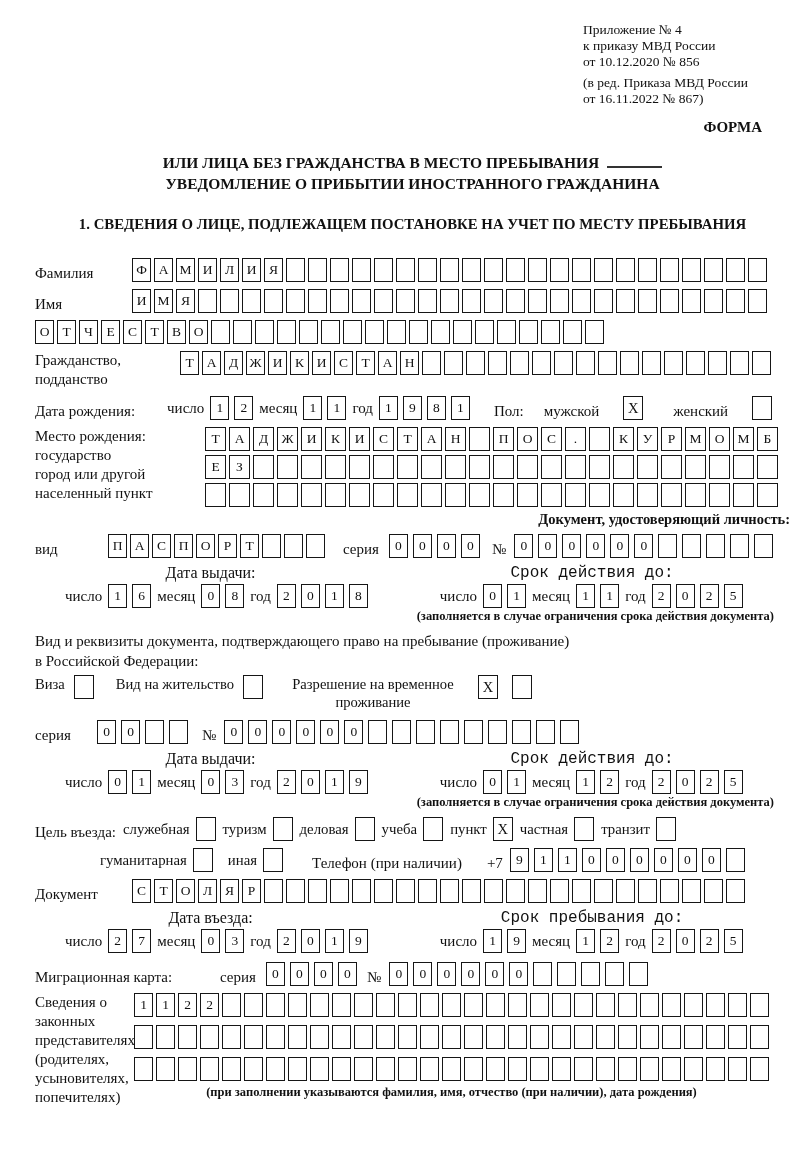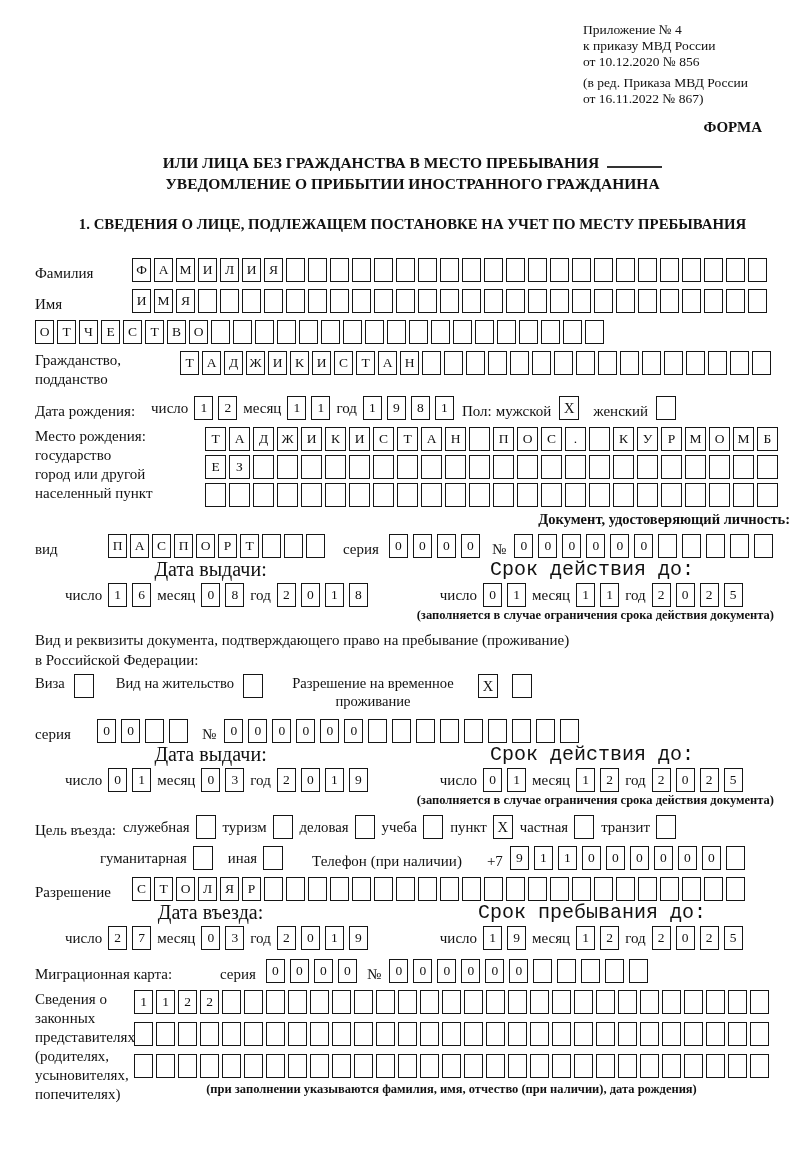--- a/index.html
+++ b/index.html
@@ -29,21 +29,21 @@
     display: inline-flex; width: 19px; height: 24px;
     border: 1.5px solid #161616; align-items: center; justify-content: center;
     font-size: 13.5px; flex: 0 0 auto; background: #fff;
   }
   .wide .cell { width: 21px; }
   .cells.date { gap: 5px; }
   .checkbox .cell { width: 20px; height: 24px; font-size: 14.5px; }
 
   .dategrp { display: flex; align-items: center; gap: 6px; font-size: 15px; }
   .daterow { display: flex; align-items: center; margin-top: 2px; }
-  .dhead { display: flex; font-size: 20px; gap: 8px; }
+  .dhead { display: flex; margin-top: 6px; font-size: 16px; gap: 8px; }
   .dhead .h-left { width: 47%; text-align: center; }
   .dhead .h-right { width: 53%; text-align: center; font-family: Liberation Mono, monospace; }
   .note { font-size: 12.5px; font-weight: bold; text-align: right; padding-right: 16px; margin-top: 1px; }
 
   .doc-heading { text-align: right; font-weight: bold; font-size: 14.5px; margin-top: 4px; }
   .intro { font-size: 15px; line-height: 20px; margin-top: 7px; }
   .options { display: flex; align-items: flex-start; margin-top: 4px; gap: 14px; }
   .opt { display: flex; align-items: flex-start; gap: 9px; font-size: 14.6px; }
   .opt .opt-label { line-height: 18px; }
   .opt .opt-label.c { text-align: center; }
@@ -203,21 +203,21 @@
       <span class="cell"></span>
       <span class="cell"></span>
       <span class="cell"></span>
       <span class="cell"></span>
       <span class="cell"></span>
       <span class="cell"></span>
       <span class="cell"></span>
     </span>
 </div>
 
-<div class="row" style="gap:8px;">
+<div class="row" style="gap:24px;">
   <span class="lbl">Дата рождения:</span>
   <span class="dategrp" style="margin-left:8px;">
     <span>число</span>
     <span class="cells date" style="display: flex;">
         <span class="cell">1</span>
         <span class="cell">2</span>
       </span>
     <span>месяц</span>
     <span class="cells date" style="display: flex;">
         <span class="cell">1</span>
@@ -590,21 +590,21 @@
       <span class="cell">0</span>
       <span class="cell">0</span>
       <span class="cell">0</span>
       <span class="cell">0</span>
       <span class="cell">0</span>
       <span class="cell"></span>
     </span>
 </div>
 
 <div class="row">
-  <span class="lbl" style="width:97px;">Разрешение</span>
+  <span class="lbl" style="width:97px;">Документ</span>
   <span class="cells" style="display: flex;">
       <span class="cell">С</span>
       <span class="cell">Т</span>
       <span class="cell">О</span>
       <span class="cell">Л</span>
       <span class="cell">Я</span>
       <span class="cell">Р</span>
       <span class="cell"></span>
       <span class="cell"></span>
       <span class="cell"></span>

